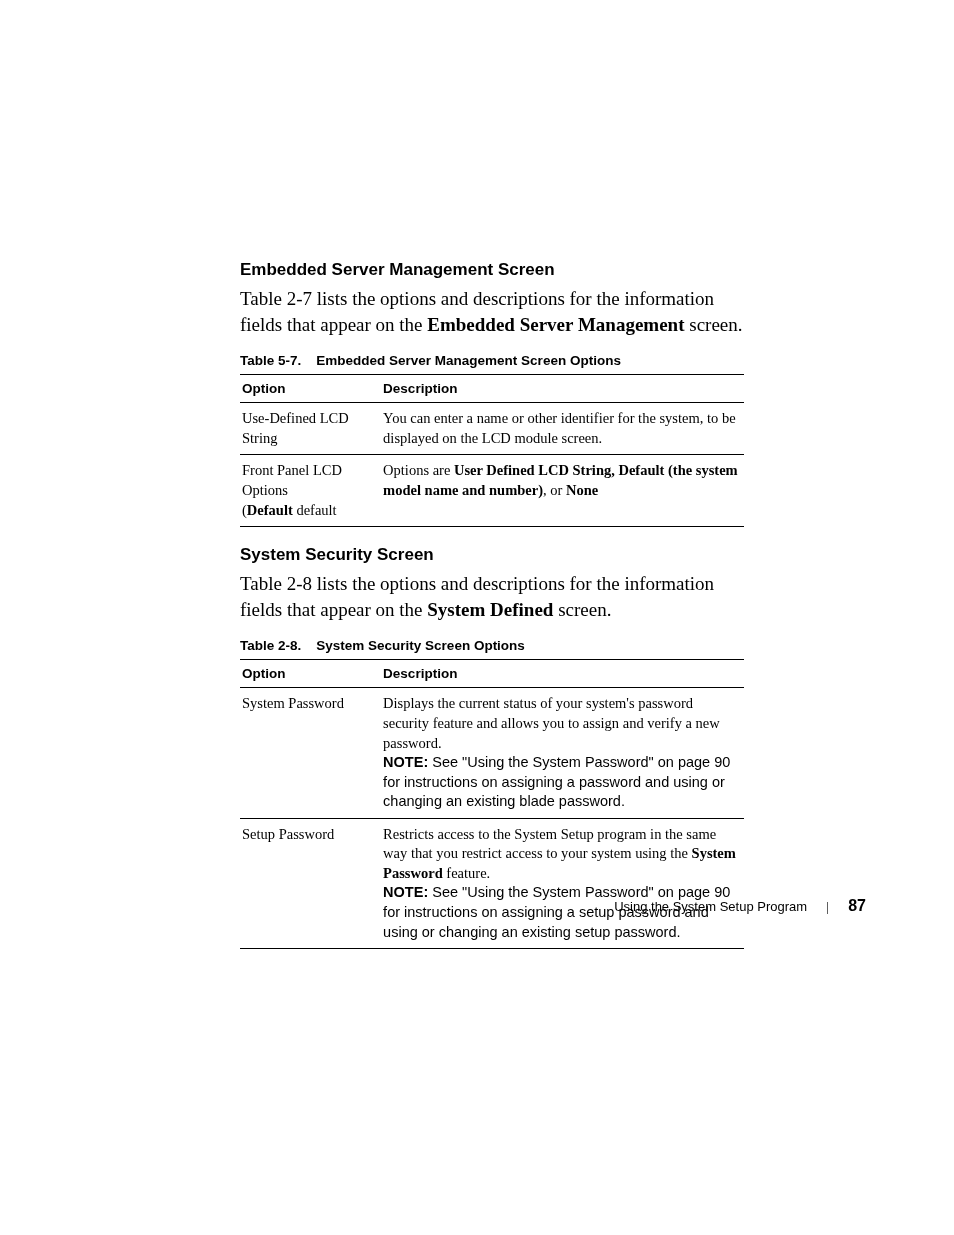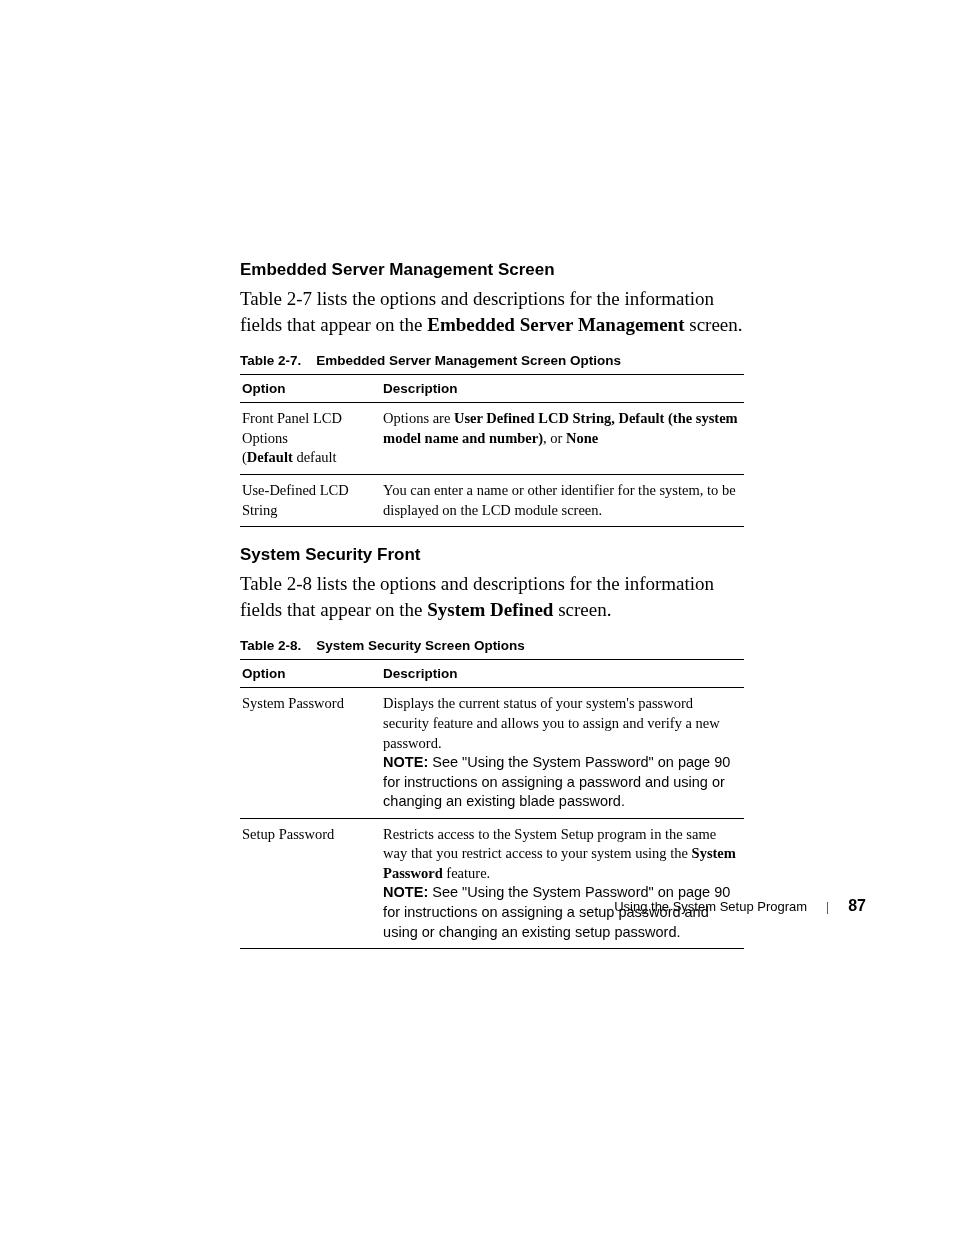--- a/index.html
+++ b/index.html
@@ -95,50 +95,50 @@
 
 <div class="page">
 
   <div class="section-heading">Embedded Server Management Screen</div>
 
   <p class="para">
     <span>Table 2-7 lists the options and descriptions for the information fields that appear on the </span><b>Embedded Server Management</b><span> screen.</span>
   </p>
 
   <div class="table-caption">
-    <span>Table 2-7.</span>
+    <span>Table 5-7.</span>
     &nbsp;&nbsp;
     <span>Embedded Server Management Screen Options</span>
   </div>
 
   <table class="doc-table">
     <thead>
       <tr>
         <th class="col-option">Option</th>
         <th class="col-desc">Description</th>
       </tr>
     </thead>
     <tbody>
       <tr>
+        <td>Use-Defined LCD String</td>
+        <td>You can enter a name or other identifier for the system, to be displayed on the LCD module screen.</td>
+      </tr>
+      <tr>
         <td>
           <span>Front Panel LCD Options</span><br>
           <span>(</span><b>Default</b><span> default</span>
         </td>
         <td>
           <span>Options are </span><b>User Defined LCD String, Default (the system model name and number)</b><span>, or </span><b>None</b>
         </td>
       </tr>
-      <tr>
-        <td>Use-Defined LCD String</td>
-        <td>You can enter a name or other identifier for the system, to be displayed on the LCD module screen.</td>
-      </tr>
     </tbody>
   </table>
 
-  <div class="section-heading">System Security Front</div>
+  <div class="section-heading">System Security Screen</div>
 
   <p class="para">
     <span>Table 2-8 lists the options and descriptions for the information fields that appear on the </span><b>System Defined</b><span> screen.</span>
   </p>
 
   <div class="table-caption">
     <span>Table 2-8.</span>
     &nbsp;&nbsp;
     <span>System Security Screen Options</span>
   </div>

